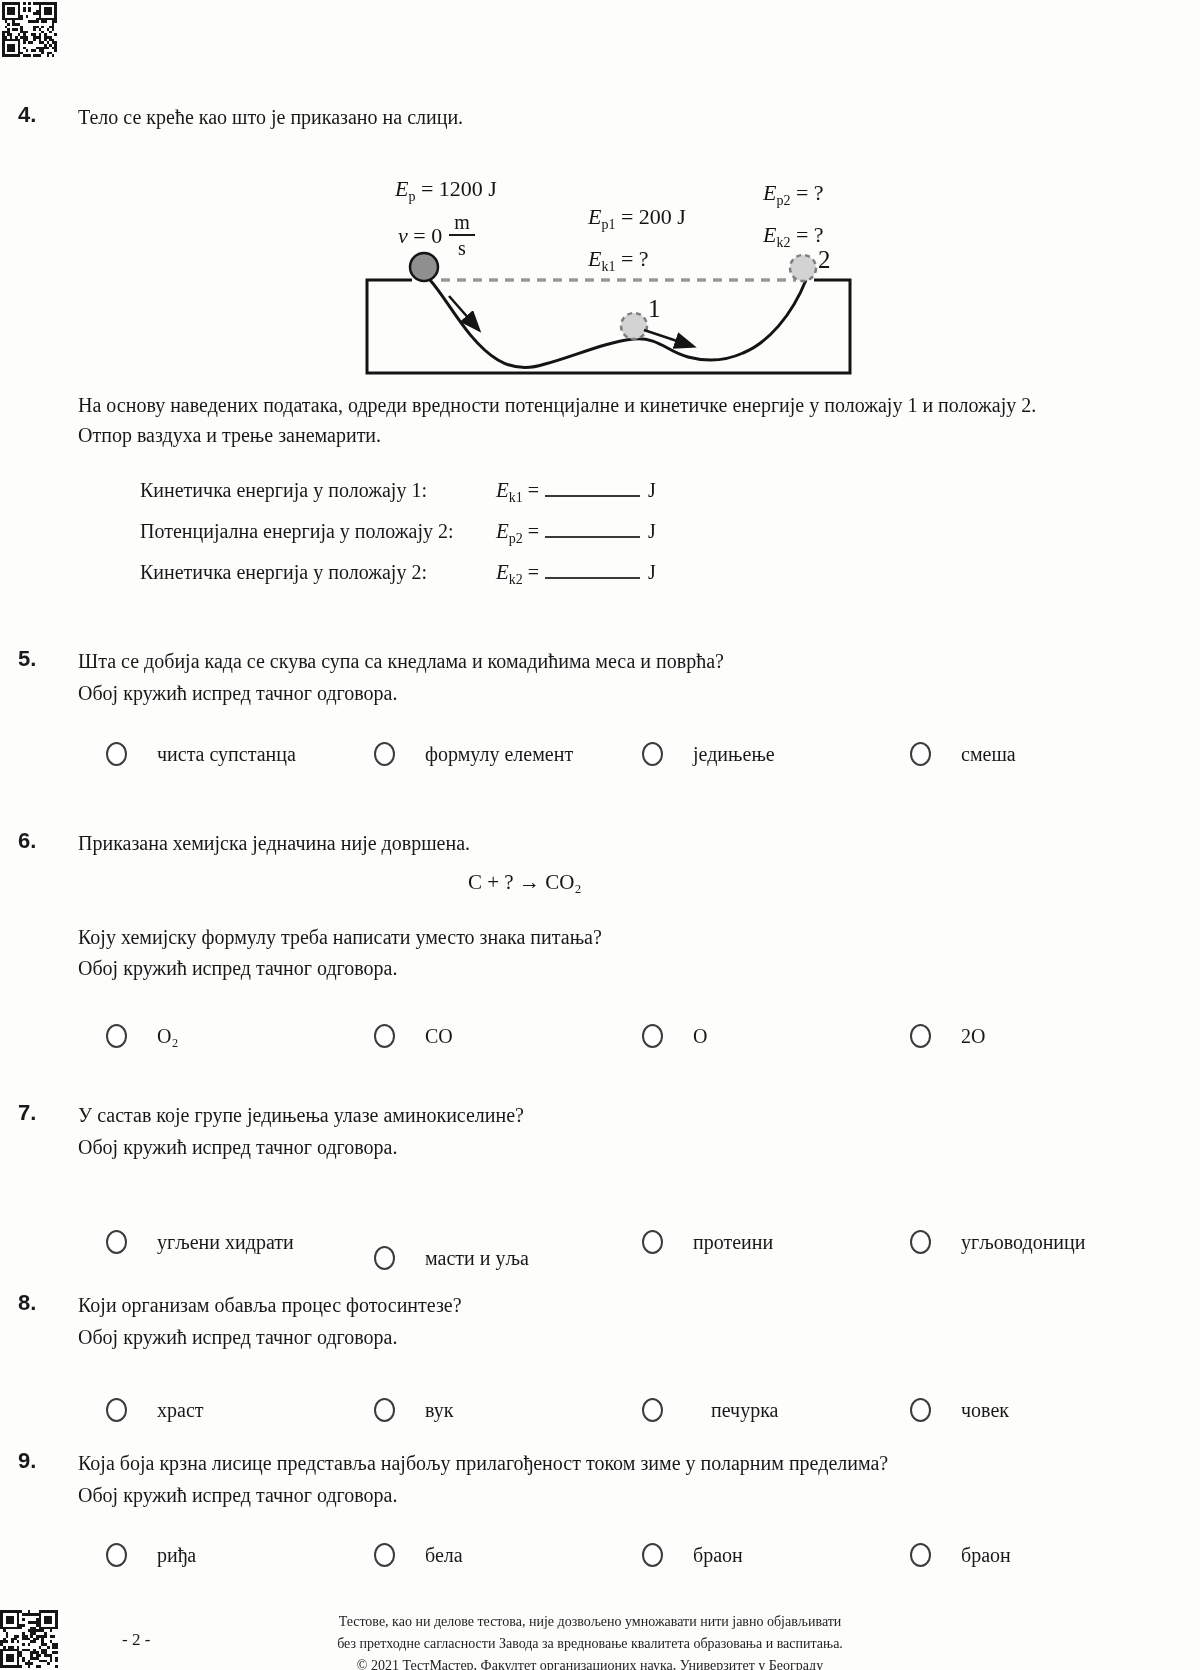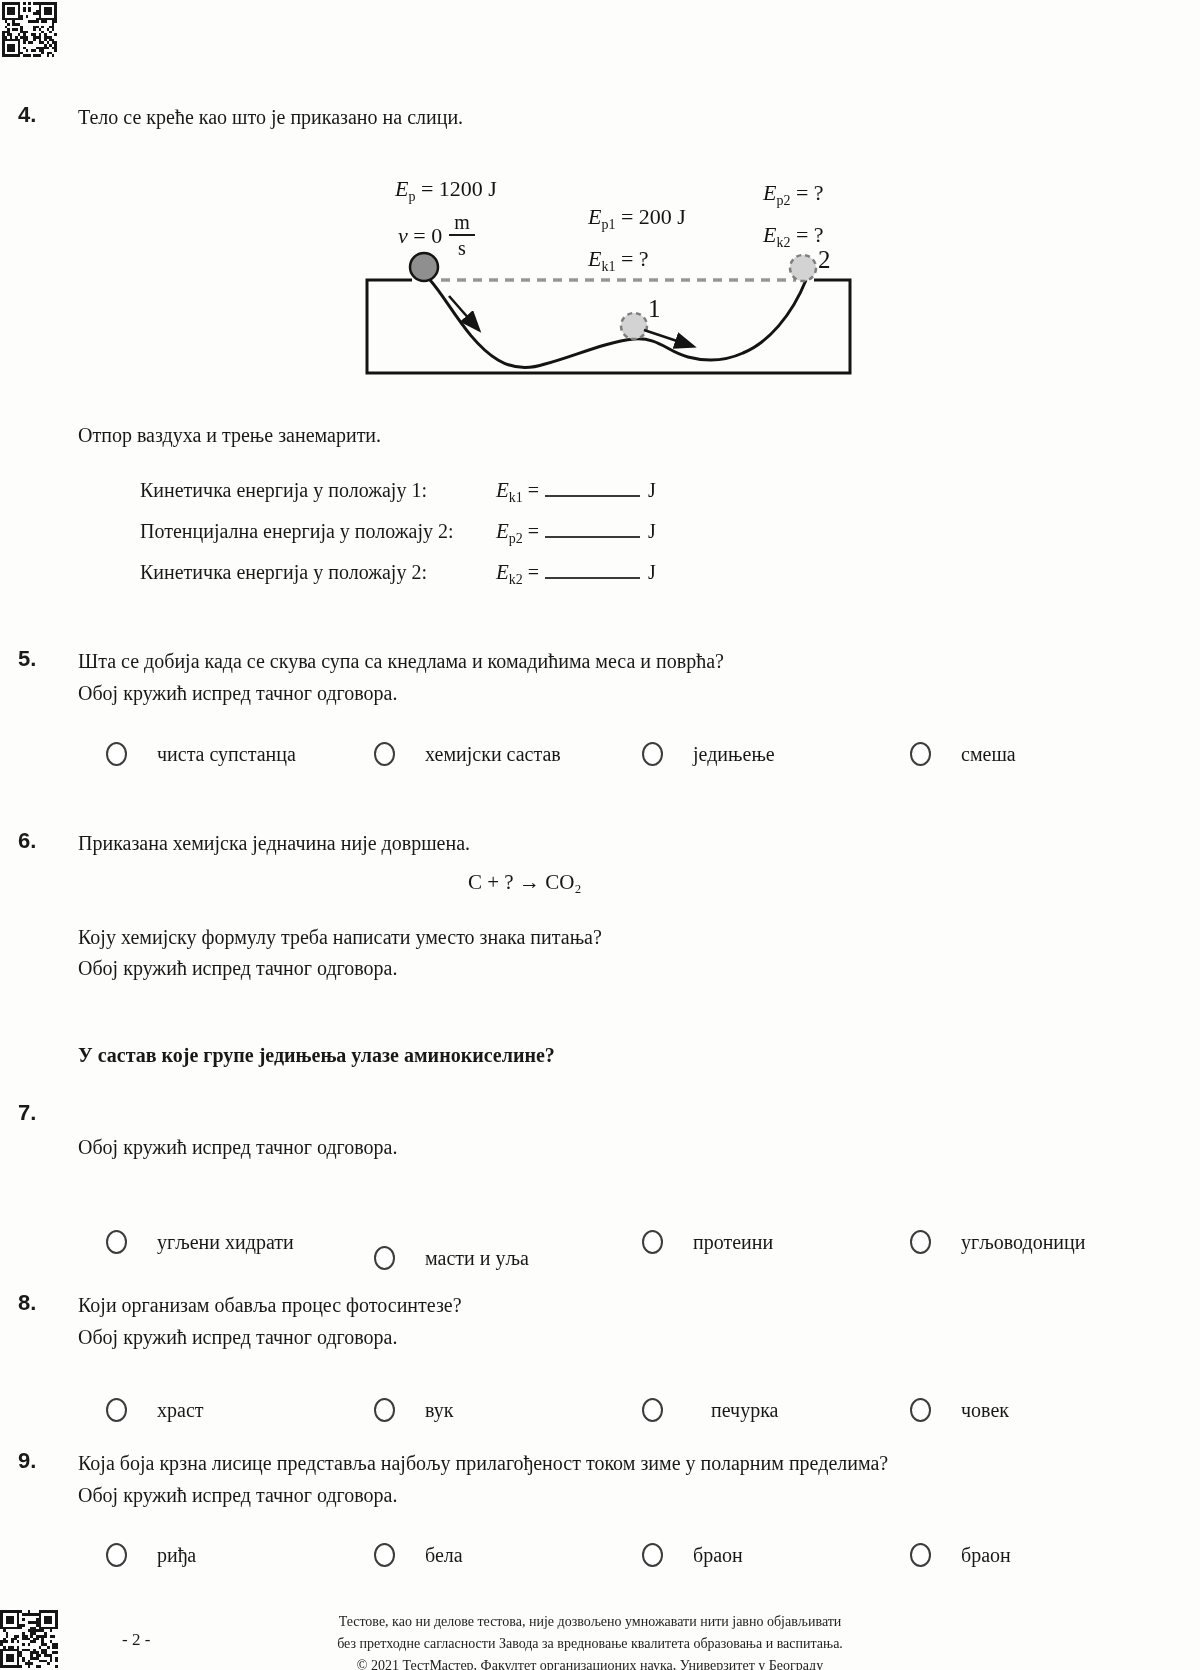--- a/index.html
+++ b/index.html
@@ -294,20 +294,21 @@
     <path d="M412,280 L367,280 L367,373 L850,373 L850,280 L814,280" fill="none" stroke="#141414" stroke-width="3"></path>
     <line x1="441" y1="280" x2="796" y2="280" stroke="#979797" stroke-width="3.5" stroke-dasharray="9 7"></line>
     <path d="M430,280 C448,300 468,342 498,360 C513,369 530,369 545,364 C575,356 605,342 634,339 C658,337 668,352 688,357 C703,361 723,362 743,353 C768,343 792,315 806,280" fill="none" stroke="#141414" stroke-width="3"></path>
     <circle cx="424" cy="267" r="14" fill="#8f8f8f" stroke="#141414" stroke-width="2.5"></circle>
     <circle cx="634" cy="326" r="13" fill="#d3d3d3" stroke="#7e7e7e" stroke-width="2.5" stroke-dasharray="5 4"></circle>
     <circle cx="803" cy="268" r="13" fill="#d3d3d3" stroke="#7e7e7e" stroke-width="2.5" stroke-dasharray="5 4"></circle>
     <line x1="449" y1="296" x2="478" y2="329" stroke="#141414" stroke-width="2.5" marker-end="url(#ah)"></line>
     <line x1="644" y1="330" x2="692" y2="346" stroke="#141414" stroke-width="2.5" marker-end="url(#ah)"></line>
   </svg>
 
+  <div class="qtext" style="left:78px;top:394px;">На основу наведених података, одреди вредности потенцијалне и кинетичке енергије у положају 1 и положају 2.</div>
   <div class="qtext" style="left:78px;top:424px;">Отпор ваздуха и трење занемарити.</div>
 
   <div class="ans-line" style="top:476px;">
     <span class="ans-label">Кинетичка енергија у положају 1:</span><i>E</i><sub>k1</sub> <span>=</span><span class="blank"></span><span>J</span>
   </div>
   <div class="ans-line" style="top:517px;">
     <span class="ans-label">Потенцијална енергија у положају 2:</span><i>E</i><sub>p2</sub> <span>=</span><span class="blank"></span><span>J</span>
   </div>
   <div class="ans-line" style="top:558px;">
     <span class="ans-label">Кинетичка енергија у положају 2:</span><i>E</i><sub>k2</sub> <span>=</span><span class="blank"></span><span>J</span>
@@ -316,40 +317,58 @@
   <div class="qnum" style="left:18px;top:646px;">5.</div>
   <div class="qtext" style="left:78px;top:650px;">Шта се добија када се скува супа са кнедлама и комадићима меса и поврћа?</div>
   <div class="instr" style="left:78px;top:682px;">Обој кружић испред тачног одговора.</div>
   <div class="opt-row" style="top:742px;">
     <div class="opt" style="left:106px;">
         <span class="circle"></span>
         <span class="opt-label">чиста супстанца</span>
       </div>
     <div class="opt" style="left:374px;">
         <span class="circle"></span>
-        <span class="opt-label">хемијски састав</span>
+        <span class="opt-label">формулу елемент</span>
       </div>
     <div class="opt" style="left:642px;">
         <span class="circle"></span>
         <span class="opt-label">једињење</span>
       </div>
     <div class="opt" style="left:910px;">
         <span class="circle"></span>
         <span class="opt-label">смеша</span>
       </div>
   </div>
 
   <div class="qnum" style="left:18px;top:828px;">6.</div>
   <div class="qtext" style="left:78px;top:832px;">Приказана хемијска једначина није довршена.</div>
   <div class="equation" style="left:468px;top:870px;">C + ? → CO₂</div>
   <div class="qtext" style="left:78px;top:926px;">Коју хемијску формулу треба написати уместо знака питања?</div>
   <div class="instr" style="left:78px;top:957px;">Обој кружић испред тачног одговора.</div>
+  <div class="opt-row" style="top:1024px;">
+    <div class="opt" style="left:106px;">
+        <span class="circle"></span>
+        <span class="opt-label">O₂</span>
+      </div>
+    <div class="opt" style="left:374px;">
+        <span class="circle"></span>
+        <span class="opt-label">CO</span>
+      </div>
+    <div class="opt" style="left:642px;">
+        <span class="circle"></span>
+        <span class="opt-label">O</span>
+      </div>
+    <div class="opt" style="left:910px;">
+        <span class="circle"></span>
+        <span class="opt-label">2O</span>
+      </div>
+  </div>
 
   <div class="qnum" style="left:18px;top:1100px;">7.</div>
-  <div class="qtext" style="left:78px;top:1044px;font-weight:bold;">У састав које групе једињења улазе аминокиселине?</div>
+  <div class="qtext" style="left:78px;top:1104px;">У састав које групе једињења улазе аминокиселине?</div>
   <div class="instr" style="left:78px;top:1136px;">Обој кружић испред тачног одговора.</div>
   <div class="opt-row" style="top:1230px;">
     <div class="opt" style="left:106px;">
         <span class="circle"></span>
         <span class="opt-label">угљени хидрати</span>
       </div>
     <div class="opt" style="left:374px;margin-top:16px;">
         <span class="circle"></span>
         <span class="opt-label">масти и уља</span>
       </div>

